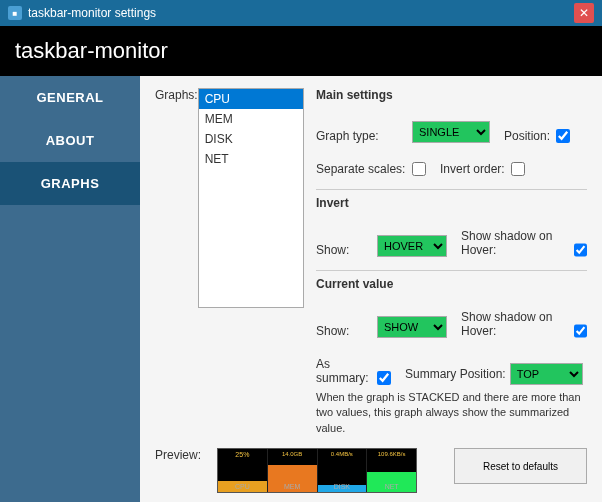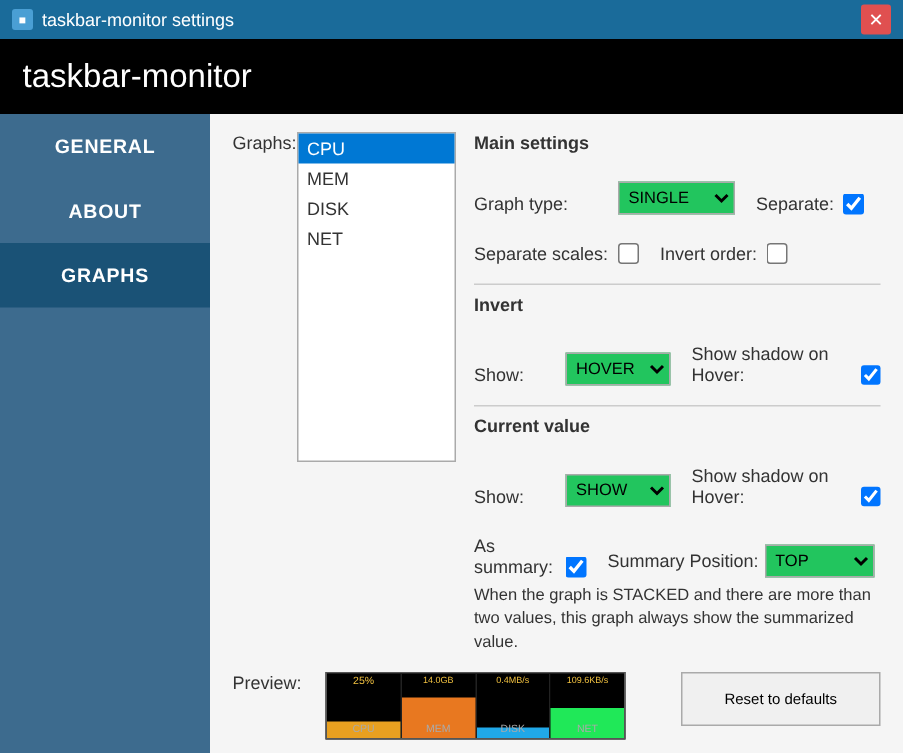--- a/index.html
+++ b/index.html
@@ -339,21 +339,21 @@
 
         <div>
           <div class="section-title">Main settings</div>
           <div class="settings-row">
             <span class="settings-label">Graph type:</span>
             <select class="dropdown">
               <option>SINGLE</option>
               <option>STACKED</option>
               <option>MIRROR</option>
             </select>
-            <span class="right-label">Separate:</span>
+            <span class="right-label">Position:</span>
             <input type="checkbox" checked="" style="">
           </div>
           <div class="settings-row">
             <span class="settings-label">Separate scales:</span>
             <input type="checkbox" style="">
             <span class="right-label">Invert order:</span>
             <input type="checkbox" style="">
           </div>
         </div>
 

